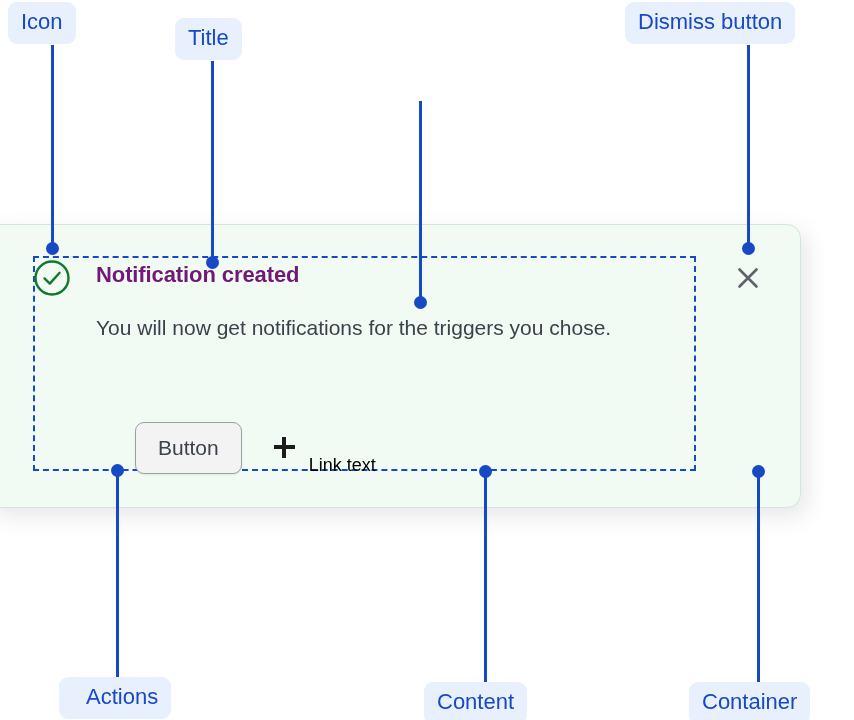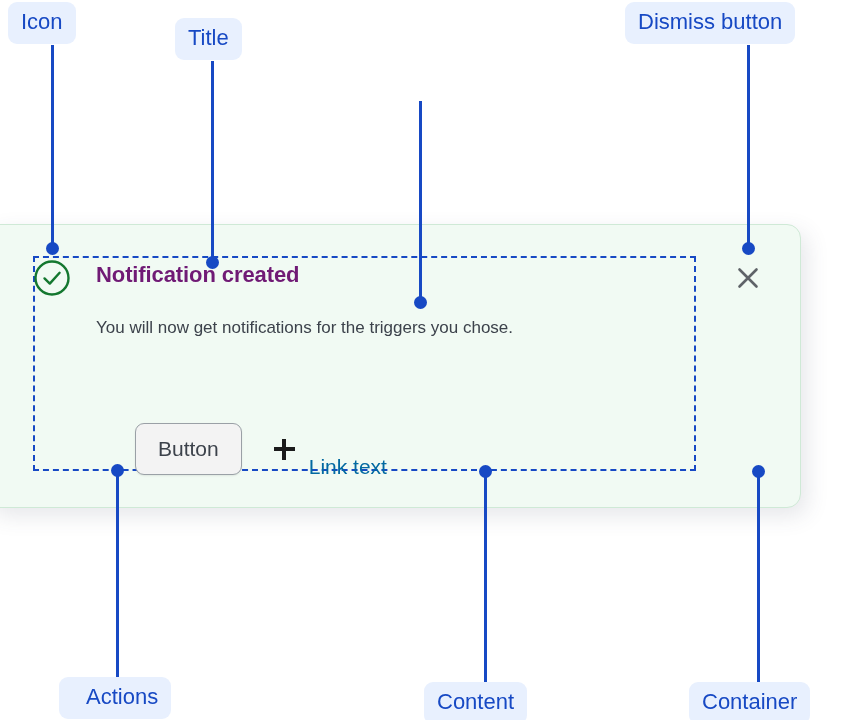--- a/index.html
+++ b/index.html
@@ -62,21 +62,21 @@
     color: #701a75;
     letter-spacing: -0.1px;
     white-space: nowrap;
   }
 
   .notif-desc {
     position: absolute;
     left: 96px;
     top: 308px;
     width: 600px;
-    font-size: 17px;
+    font-size: 21px;
     line-height: 40px;
     color: #3c424b;
   }
 
   
   .actions-row {
     position: absolute;
     left: 96px;
     top: 419px;
     display: flex;
@@ -116,22 +116,22 @@
   }
   .plus-icon::before, .plus-icon::after {
     content: "";
     position: absolute;
     background: #1b1b1b;
   }
   .plus-icon::before { left: 0; top: 8px; width: 21px; height: 4px; }
   .plus-icon::after  { top: 0; left: 8px; height: 21px; width: 4px; }
 
   .link-text {
-    font-size: 21px;
-    color: #0369a1;
+    font-size: 18px;
+    color: #000000;
     white-space: nowrap;
     margin-top: 36px;
   }
 
   
   .dismiss-btn {
     position: absolute;
     left: 731px;
     top: 261px;
     width: 34px;

